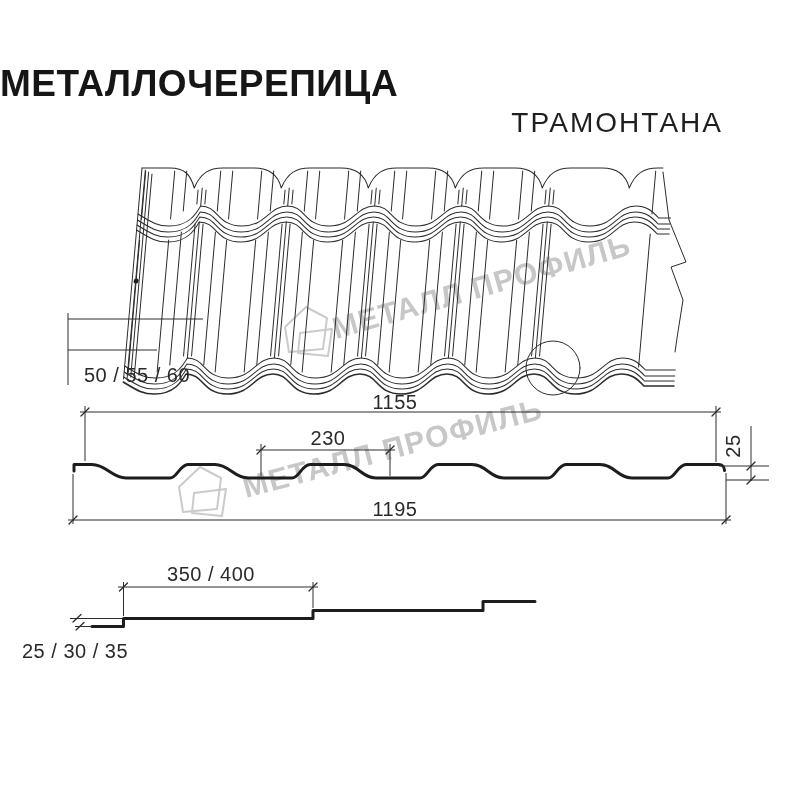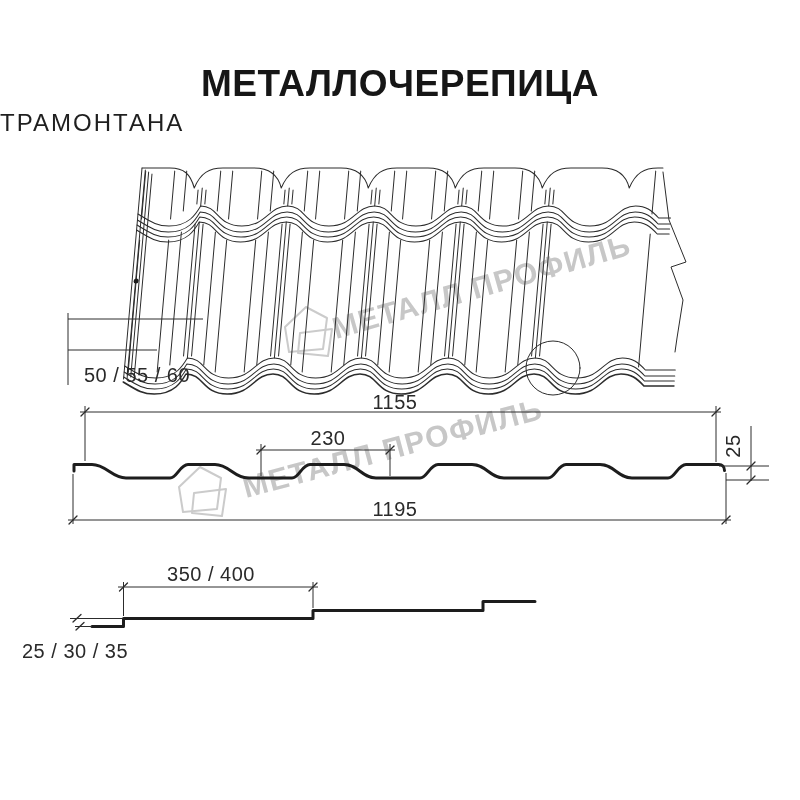--- a/index.html
+++ b/index.html
@@ -1,21 +1,21 @@
 <!DOCTYPE html>
 <html><head>
 <meta charset="utf-8">
 <style>
   html,body{margin:0;padding:0;background:#ffffff;}
   .page{position:relative;width:800px;height:800px;background:#ffffff;overflow:hidden;
         font-family:"Liberation Sans",sans-serif;color:#1a1a1a;}
-  .title{position:absolute;top:64px;left:0;width:800px;text-align:center;
+  .title{position:absolute;top:64px;left:0;width:800px;
          font-size:37px;font-weight:800;letter-spacing:.5px;line-height:40px;color:#161616;}
-  .subtitle{position:absolute;top:112px;left:0;width:723px;text-align:left;
-            font-size:24px;font-weight:500;letter-spacing:2px;line-height:22px;color:#1f1f1f;}
+  .subtitle{position:absolute;top:112px;left:0;width:723px;text-align:right;
+            font-size:28px;font-weight:500;letter-spacing:2px;line-height:22px;color:#1f1f1f;}
   svg{position:absolute;top:0;left:0;}
   .ln{stroke:#2c2c2c;stroke-width:1;fill:none;stroke-linecap:round;stroke-linejoin:round;}
   .ln-thick{stroke:#1d1d1d;stroke-width:3;fill:none;stroke-linecap:round;stroke-linejoin:round;}
   .ln-edge{stroke:#2c2c2c;stroke-width:1.6;fill:none;stroke-linecap:round;stroke-linejoin:round;}
   .dim{stroke:#2c2c2c;stroke-width:1;fill:none;}
   .tick{stroke:#2c2c2c;stroke-width:1.3;fill:none;stroke-linecap:round;}
   .dimtext{font-family:"Liberation Sans",sans-serif;font-size:20px;fill:#2a2a2a;letter-spacing:.5px;}
   .wmtext{font-family:"Liberation Sans",sans-serif;font-size:30px;font-weight:bold;
           fill:#c7c7c7;letter-spacing:1.5px;}
   .wmshape{stroke:#cbcbcb;stroke-width:2;fill:none;stroke-linejoin:round;}

